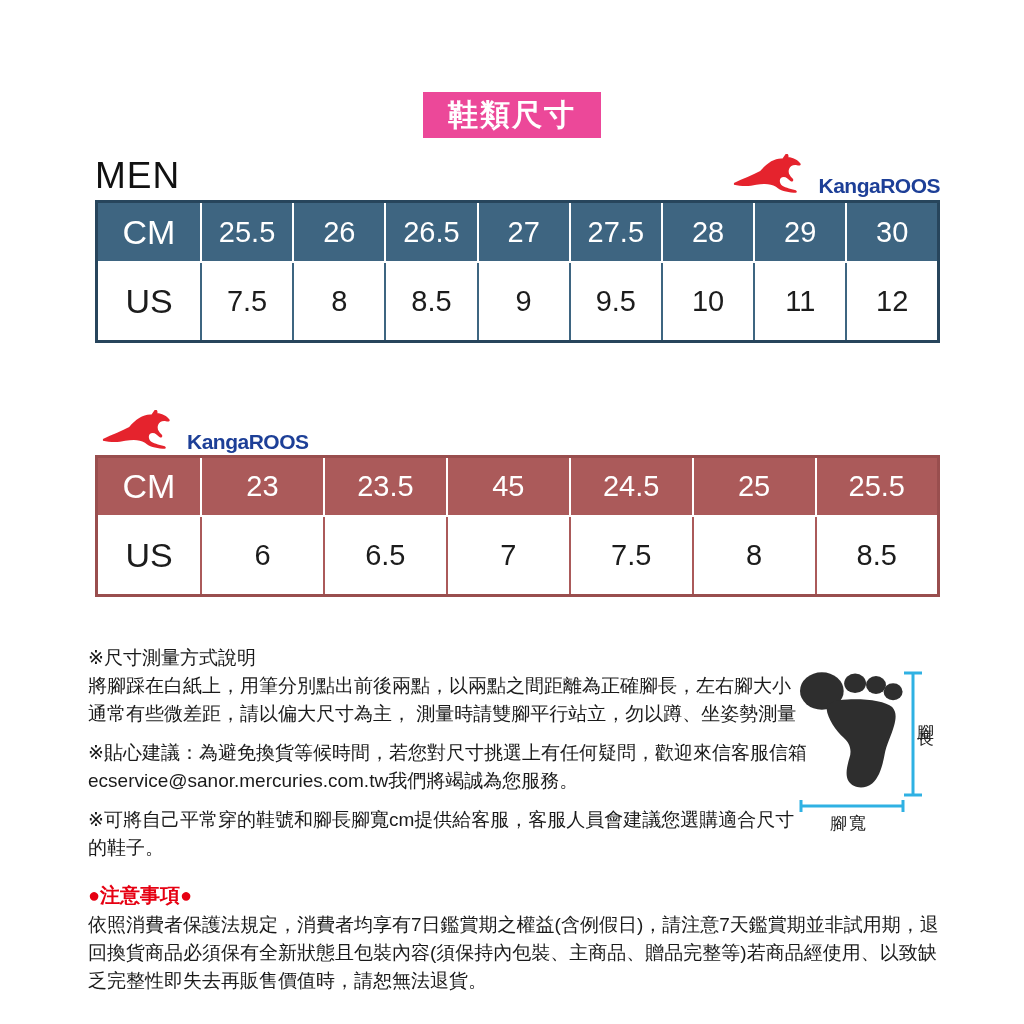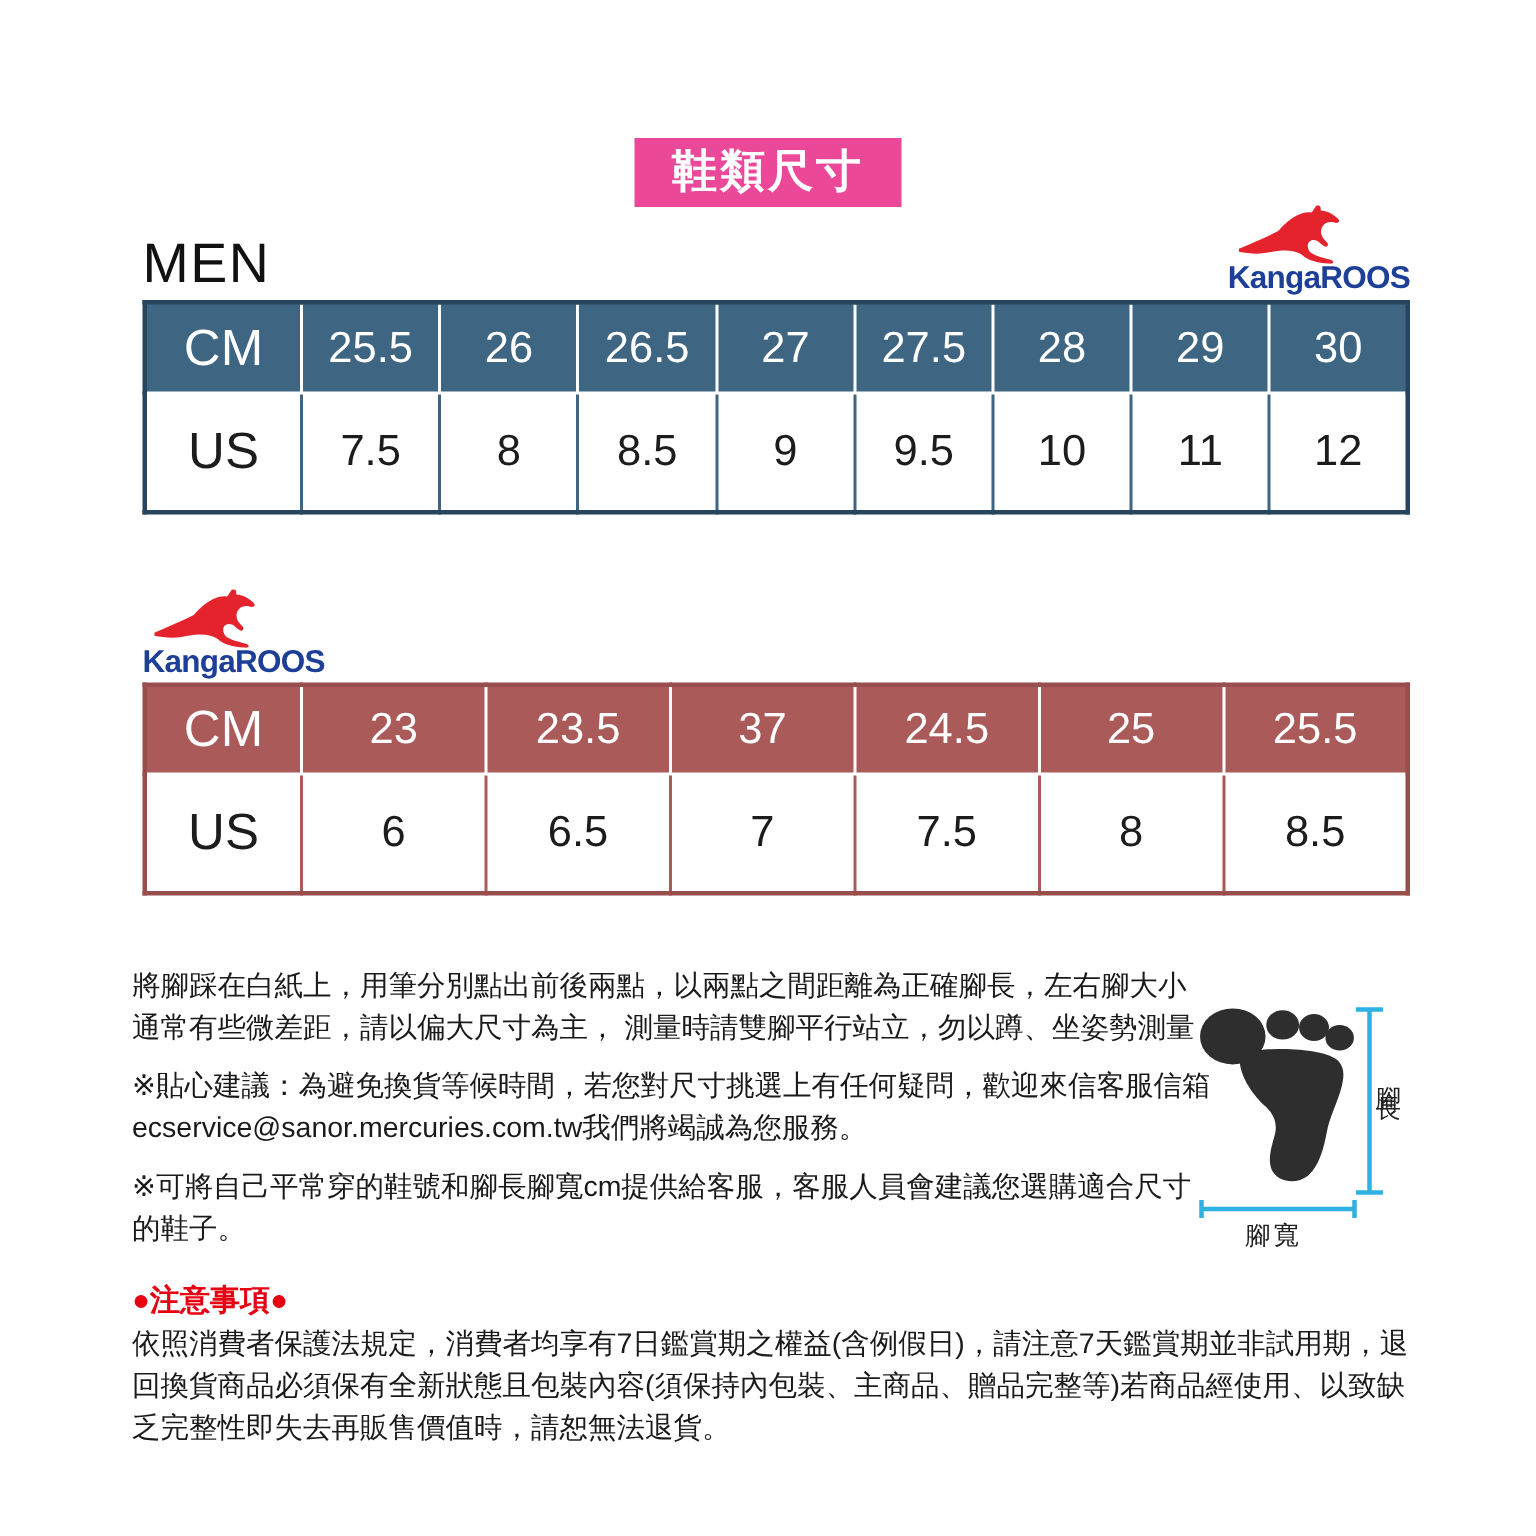--- a/index.html
+++ b/index.html
@@ -17,21 +17,21 @@
   .section-head{
     position:absolute;left:95px;width:845px;display:flex;
     justify-content:space-between;align-items:flex-end;
   }
   .section-head.men{top:136px;height:60px;}
   .section-head.women{top:390px;height:62px;}
   .section-title{
     font-size:37px;font-weight:normal;letter-spacing:1px;line-height:1;color:#111;
     margin-bottom:2px;
   }
-  .logo{display:flex;flex-direction:column;align-items:flex-start;line-height:1;}
+  .logo{display:flex;align-items:flex-end;line-height:1;}
   .logo svg{display:block;}
   .logo-text{
     color:#1d3f97;font-weight:bold;font-size:21px;letter-spacing:-0.5px;
     margin-top:-4px;
   }
   
   table.size-table{
     position:absolute;left:95px;width:845px;border-collapse:collapse;
     table-layout:fixed;
   }
@@ -132,38 +132,39 @@
       <span class="logo-text">KangaROOS</span>
     </div>
   </div>
 
   <table class="size-table women-table">
     <tbody>
         <tr class="hdr">
           <td>CM</td>
           <td>23</td>
           <td>23.5</td>
-          <td>37</td>
+          <td>45</td>
           <td>24.5</td>
           <td>25</td>
           <td>25.5</td>
         </tr>
     <tr class="bdy">
           <td>US</td>
           <td>6</td>
           <td>6.5</td>
           <td>7</td>
           <td>7.5</td>
           <td>8</td>
           <td>8.5</td>
         </tr>
   </tbody>
     </table>
 
   <div class="notes">
+    <p class="measure-heading narrow">※尺寸測量方式說明</p>
     <p class="narrow">將腳踩在白紙上，用筆分別點出前後兩點，以兩點之間距離為正確腳長，左右腳大小通常有些微差距，請以偏大尺寸為主， 測量時請雙腳平行站立，勿以蹲、坐姿勢測量</p>
     <p class="tip narrow">※貼心建議：為避免換貨等候時間，若您對尺寸挑選上有任何疑問，歡迎來信客服信箱ecservice@sanor.mercuries.com.tw我們將竭誠為您服務。</p>
     <p class="advice narrow">※可將自己平常穿的鞋號和腳長腳寬cm提供給客服，客服人員會建議您選購適合尺寸的鞋子。</p>
     <p class="warning-heading">●注意事項●</p>
     <p class="warning-body">依照消費者保護法規定，消費者均享有7日鑑賞期之權益(含例假日)，請注意7天鑑賞期並非試用期，退回換貨商品必須保有全新狀態且包裝內容(須保持內包裝、主商品、贈品完整等)若商品經使用、以致缺乏完整性即失去再販售價值時，請恕無法退貨。</p>
   </div>
 
   <div class="foot-diagram">
     <span>
       <svg width="195" height="190" viewBox="0 0 195 190">

